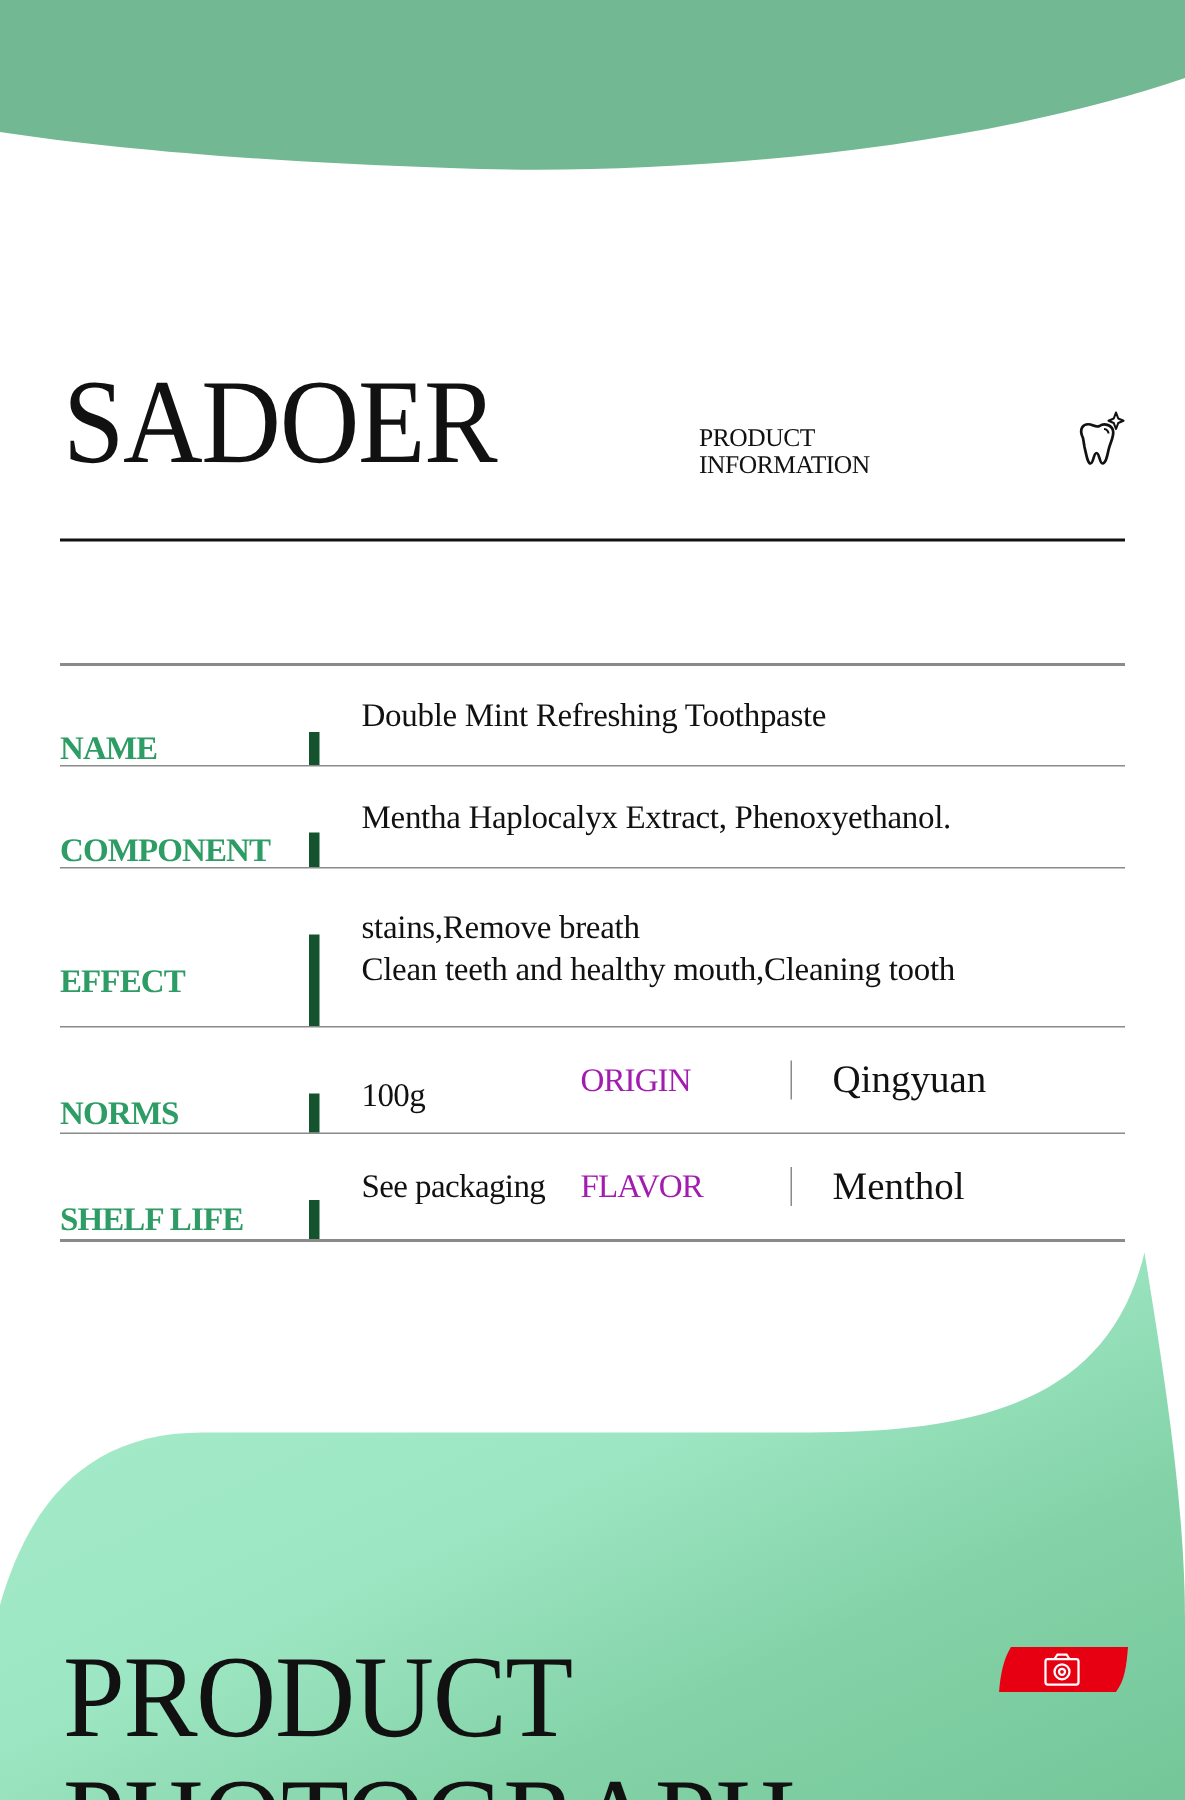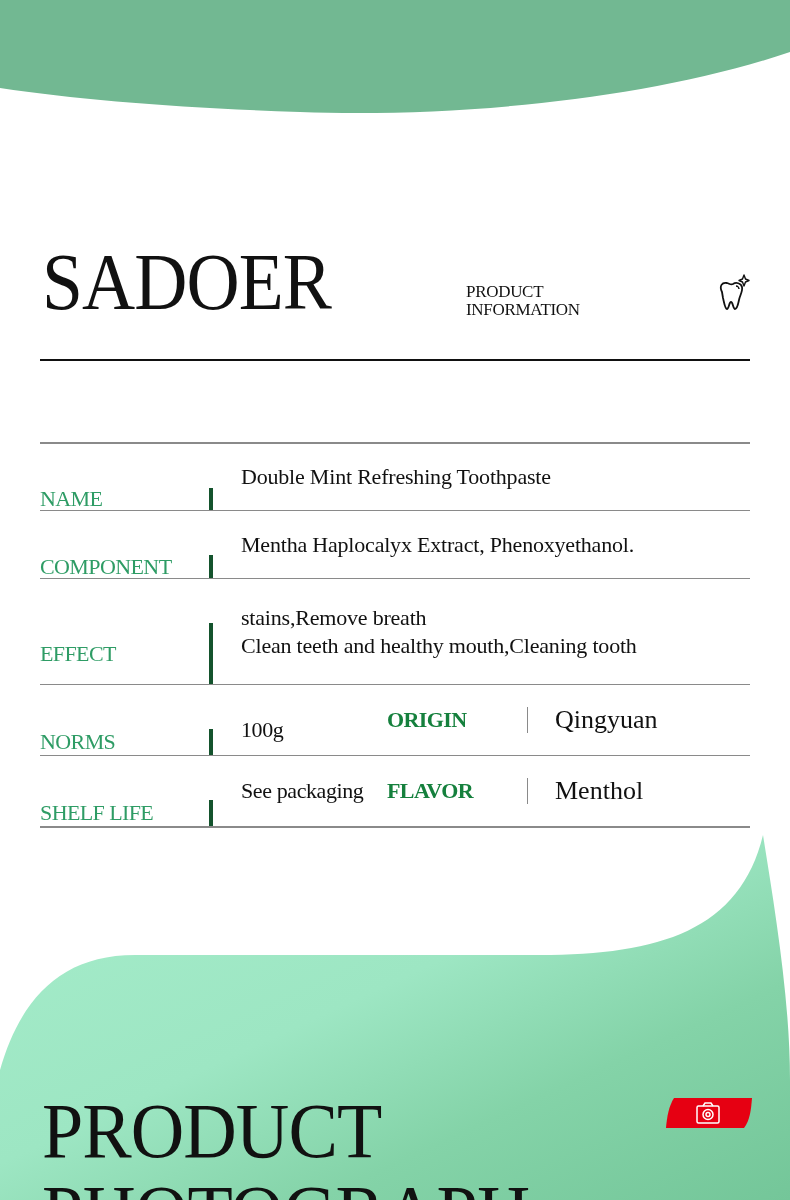--- a/index.html
+++ b/index.html
@@ -11,31 +11,31 @@
     .brand { position: absolute; left: 42px; top: 242px; font-size: 80px; line-height: 1; letter-spacing: -1px; color: #111; transform: scaleX(0.92); transform-origin: left center; font-family: "Liberation Serif", "DejaVu Serif", serif; }
     .prod-info { position: absolute; left: 466px; top: 283px; font-size: 17px; line-height: 18px; color: #111; letter-spacing: -0.3px; }
     .prod-info span { display: block; }
     .tooth-icon { position: absolute; left: 716px; top: 272px; width: 36px; height: 42px; }
     .header-rule { position: absolute; left: 40px; top: 359px; width: 710px; height: 2px; background: #111; }
 
     .spec-table { position: absolute; left: 40px; top: 442px; width: 710px; }
     .row { position: relative; border-bottom: 1px solid #8a8a8a; display: flex; align-items: center; }
     .row.first { border-top: 2px solid #8a8a8a; }
     .row.last { border-bottom: 2px solid #8a8a8a; }
-    .label { width: 173px; align-self: stretch; display: flex; align-items: center; font-weight: normal; color: #2e9c65; font-size: 22px; letter-spacing: -0.6px; border-right: 4px solid #14532d; padding-left: 0; margin-top: 44px; }
+    .label { width: 173px; align-self: stretch; display: flex; align-items: center; font-weight: bold; color: #2e9c65; font-size: 22px; letter-spacing: -0.6px; border-right: 7px solid #14532d; padding-left: 0; margin-top: 44px; }
     .value { flex: 1; padding-left: 28px; font-size: 22px; color: #111; line-height: 28px; letter-spacing: -0.2px; }
     .r-name { height: 69px; }
     .r-comp { height: 68px; }
     .r-effect { height: 106px; }
     .r-norms { height: 71px; }
     .r-shelf { height: 72px; }
 
     .split { flex: 1; display: flex; align-self: stretch; align-items: center; }
     .split .v1 { width: 174px; padding-left: 28px; display: flex; align-items: center; font-size: 22px; color: #111; letter-spacing: -0.4px; }
-    .split .l2 { width: 141px; display: flex; align-items: center; font-weight: bold; color: #15803d; font-size: 22px; letter-spacing: -0.6px; border-right: 1px solid #8a8a8a; }
+    .split .l2 { width: 141px; display: flex; align-items: center; font-weight: normal; color: #a21caf; font-size: 22px; letter-spacing: -0.6px; border-right: 1px solid #8a8a8a; }
     .split .v2 { flex: 1; padding-left: 27px; display: flex; align-items: center; font-size: 26px; color: #111; }
     .r-norms .v1 { align-items: flex-start; padding-top: 20px; }
 
     .bottom-shape { position: absolute; left: 0; top: 830px; width: 790px; height: 370px; }
     .photo-title { position: absolute; left: 42px; top: 1090px; font-size: 78px; line-height: 82px; color: #111; letter-spacing: -1px; transform: scaleX(0.95); transform-origin: left top; }
     .camera-badge { position: absolute; left: 664px; top: 1096px; width: 90px; height: 34px; }
   </style>
 </head>
 <body>
 

